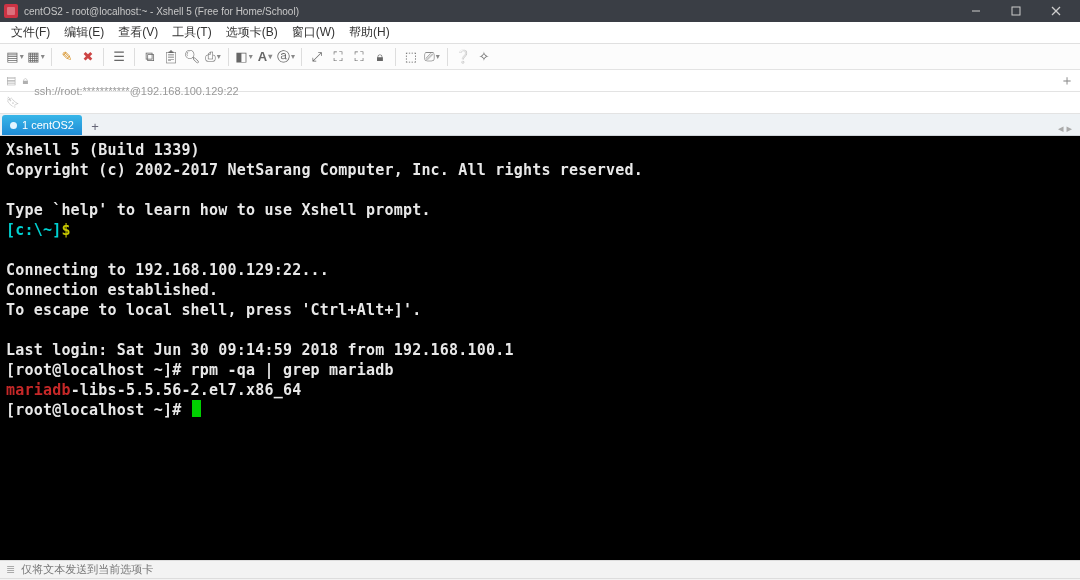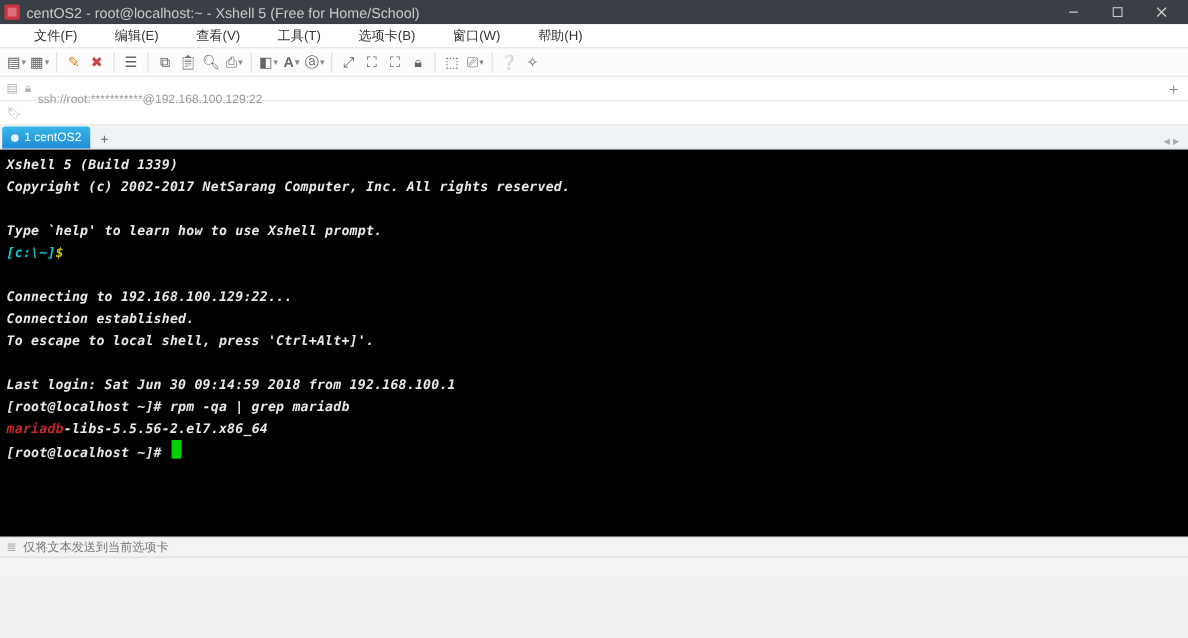--- a/index.html
+++ b/index.html
@@ -2,27 +2,27 @@
 <html><head>
 <meta charset="utf-8">
 <style>
   * { box-sizing: border-box; margin: 0; padding: 0; }
   body { width: 1080px; height: 580px; font-family: "Microsoft YaHei", "Segoe UI", Tahoma, sans-serif; font-size: 12px; background: #f0f0f0; overflow: hidden; position: relative; }
 
   
   .titlebar { height: 22px; background: #3a3e45; color: #ddd; display: flex; align-items: center; padding: 0 4px; }
   .titlebar .icon { width: 14px; height: 14px; background: #c34; border-radius: 2px; margin-right: 6px; position: relative; }
   .titlebar .icon::after { content:""; position:absolute; inset:3px; background:#fff; border-radius:1px; opacity:.3;}
-  .titlebar .title { flex: 1; font-size: 13px; color: #c8c8c8; }
+  .titlebar .title { flex: 1; font-size: 10px; color: #c8c8c8; }
   .winbtn { width: 40px; height: 22px; display:flex; align-items:center; justify-content:center; color:#ccc; font-size:12px;}
   .winbtn svg{ display:block;}
 
   
   .menubar { height: 22px; background: #fff; border-bottom: 1px solid #e0e0e0; display: flex; align-items: center; padding: 0 4px; font-size: 12px; color:#333; }
-  .menubar span { padding: 0 7px; margin-left: 20px; }
+  .menubar span { padding: 0 7px; }
 
   
   .toolbar { height: 26px; background: #fcfcfc; border-bottom: 1px solid #e3e3e3; display:flex; align-items:center; padding:0 6px; gap:3px; }
   .tbtn { width:18px; height:18px; display:flex; align-items:center; justify-content:center; color:#666; border-radius:2px; font-size:13px;}
   .tsep{ width:1px; height:18px; background:#ddd; margin:0 3px;}
   .tbtn .dd{ font-size:8px; margin-left:1px; color:#888;}
 
   
   .addrbar { height: 22px; background:#fff; border-bottom:1px solid #e3e3e3; display:flex; align-items:center; padding:0 6px; gap:6px; color:#888; font-size:11px;}
   .addrbar .lock{ color:#b0b0b0;}
@@ -32,21 +32,21 @@
   .hintrow{ height:22px; background:#fff; border-bottom:1px solid #e3e3e3; display:flex; align-items:center; padding:0 6px; gap:6px; color:#b0b0b0; font-size:11px;}
 
   
   .tabstrip{ height:22px; background:#eef2f5; border-bottom:1px solid #d0d5d9; display:flex; align-items:flex-end; padding:0 2px;justify-content:space-between;}
   .tab{ height:20px; background:linear-gradient(#38b6e8,#1f8cd6); color:#fff; font-size:11px; padding:0 8px; display:flex; align-items:center; border-radius:3px 3px 0 0; gap:5px;}
   .tab .dot{ width:7px; height:7px; background:#e3f4ff; border-radius:50%; display:inline-block;}
   .tabadd{ width:18px; height:18px; margin-left:4px; color:#667; display:flex;align-items:center;justify-content:center; font-size:13px;}
   .tabstrip .right{ margin-left:auto; color:#aaa; padding:0 6px; font-size:11px;}
 
   
-  .terminal{ background:#000; color:#e8e8e8; font-family: Consolas, "DejaVu Sans Mono", monospace; font-size:12px; line-height:20px; padding:4px 6px; height:352px; white-space:pre; overflow:hidden; letter-spacing:0.2px;font-style:italic;}
+  .terminal{ background:#000; color:#e8e8e8; font-family: Consolas, "DejaVu Sans Mono", monospace; font-size:15px; line-height:20px; padding:4px 6px; height:424px; white-space:pre; overflow:hidden; letter-spacing:0.2px;}
   .term-bold{ font-weight:bold;}
   .cyan-b{ color:#00d0d0; font-weight:bold;}
   .yellow-b{ color:#c8c800; font-weight:bold;}
   .red{ color:#c62828;}
   .cursor{ display:inline-block; width:9px; height:17px; background:#00d000; vertical-align:-2px; margin-left:1px;}
 
   
   .status1{ height:18px; background:#f3f3f3; border-top:1px solid #ddd; display:flex; align-items:center; padding:0 6px; font-size:11px; color:#777; gap:6px;}
   .status2{ height:18px; background:#f3f3f3; border-top:1px solid #ddd; display:flex; align-items:center; padding:0 6px; font-size:11px; color:#666; gap:10px;}
 </style>

